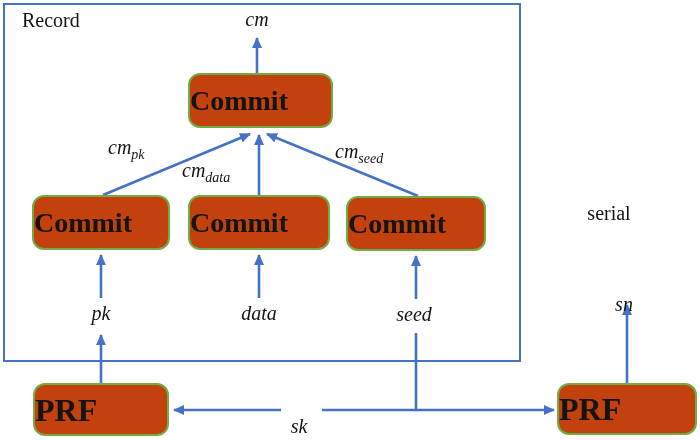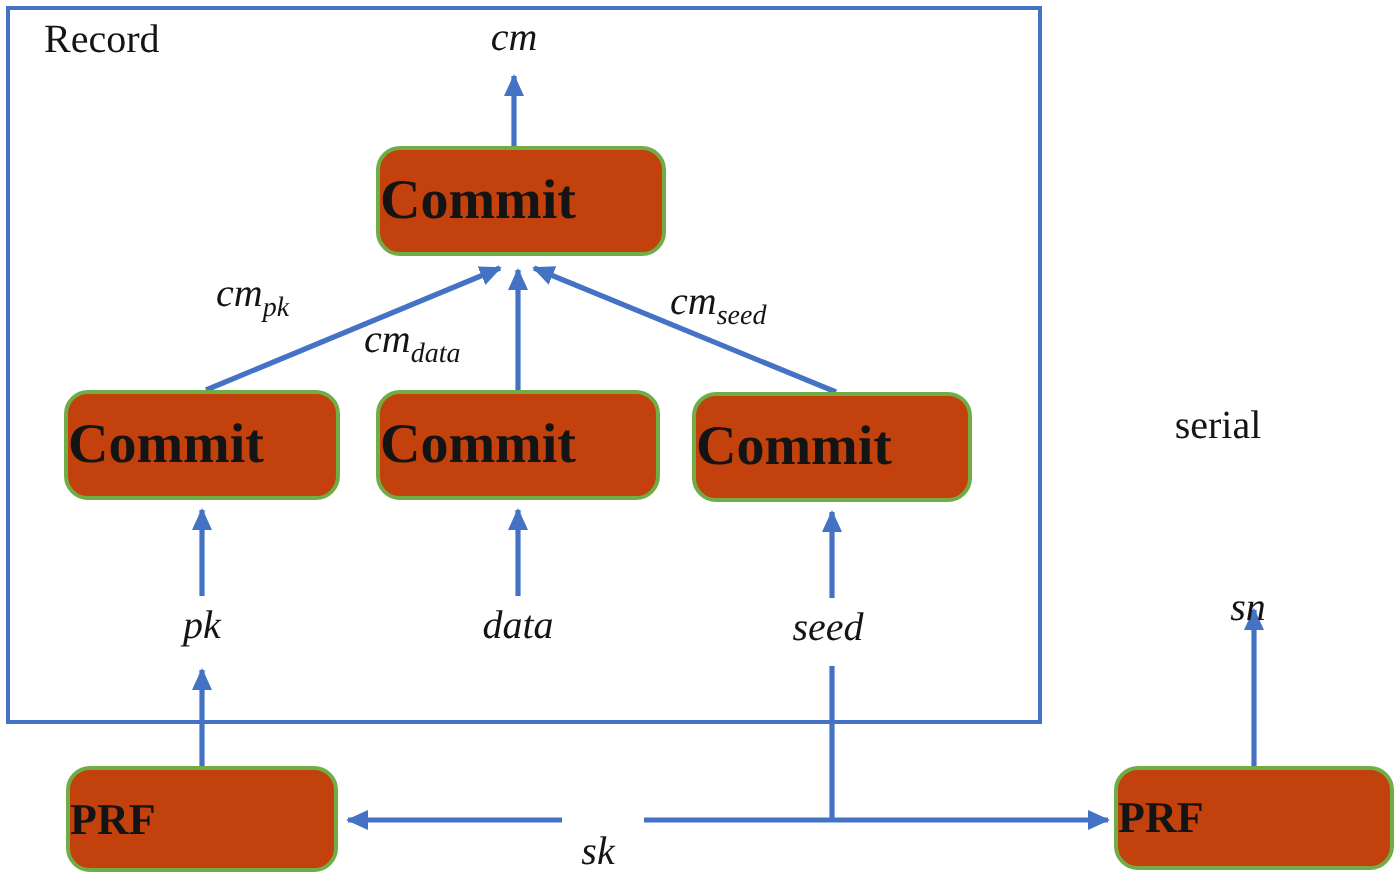--- a/index.html
+++ b/index.html
@@ -17,21 +17,21 @@
     border:2px solid var(--blue);z-index:1;background:transparent;
   }
   svg.wires{position:absolute;left:0;top:0;z-index:2;}
   .wire{stroke:var(--blue);stroke-width:2.6;fill:none;}
   #ah path{fill:var(--blue);}
   .node{
     position:absolute;z-index:3;background:#c2410c;border:2px solid var(--green);
     border-radius:12px;display:flex;align-items:center;
     font-size:28px;line-height:1;color:var(--ink);font-weight:bold;
   }
-  .node.prf{font-size:22px;}
+  .node.prf{font-size:32px;}
   .lbl{position:absolute;z-index:4;font-size:20px;white-space:nowrap;color:var(--ink);}
   .math{font-style:italic;text-align:right;}
   .ctr{text-align:center;}
   .lbl sub{font-size:14px;font-style:italic;line-height:0;}
   .two-line{line-height:27px;text-align:center;}
 </style>
 </head>
 <body>
 
 <div class="stage">

